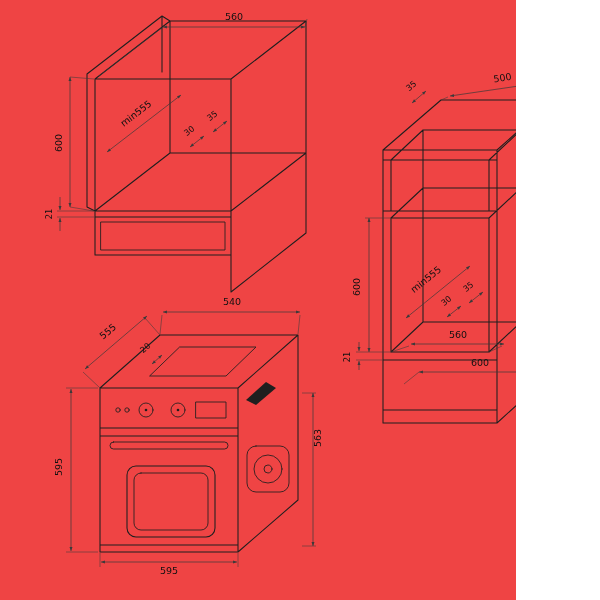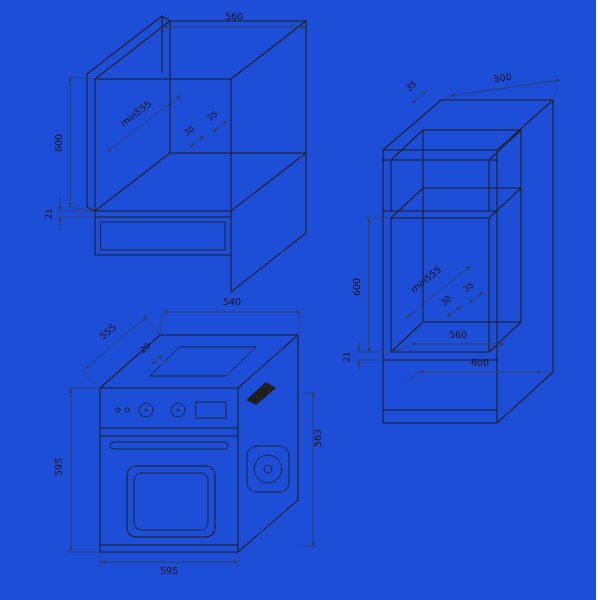--- a/index.html
+++ b/index.html
@@ -1,16 +1,16 @@
 <!DOCTYPE html>
 <html><head>
 <meta charset="utf-8">
 <style>
   html,body{margin:0;padding:0;background:#ffffff;}
-  .stage{width:596px;height:600px;position:relative;background:#1d4ed8;overflow:hidden;}
+  .stage{width:516px;height:600px;position:relative;background:#ef4444;overflow:hidden;}
   svg{display:block;}
   .obj{fill:none;stroke:#1f1f1f;stroke-width:1.05;stroke-linejoin:round;stroke-linecap:round;}
   .thin{stroke-width:0.85;}
   .dim{fill:none;stroke:#3a3a3a;stroke-width:0.7;}
   .ext{fill:none;stroke:#3a3a3a;stroke-width:0.55;}
   .lbl{font-family:"DejaVu Sans",sans-serif;font-size:9.5px;fill:#111;text-anchor:middle;}
   .sm{font-size:8.3px;}
   .fill-dark{fill:#1f1f1f;stroke:none;}
 </style>
 </head>

